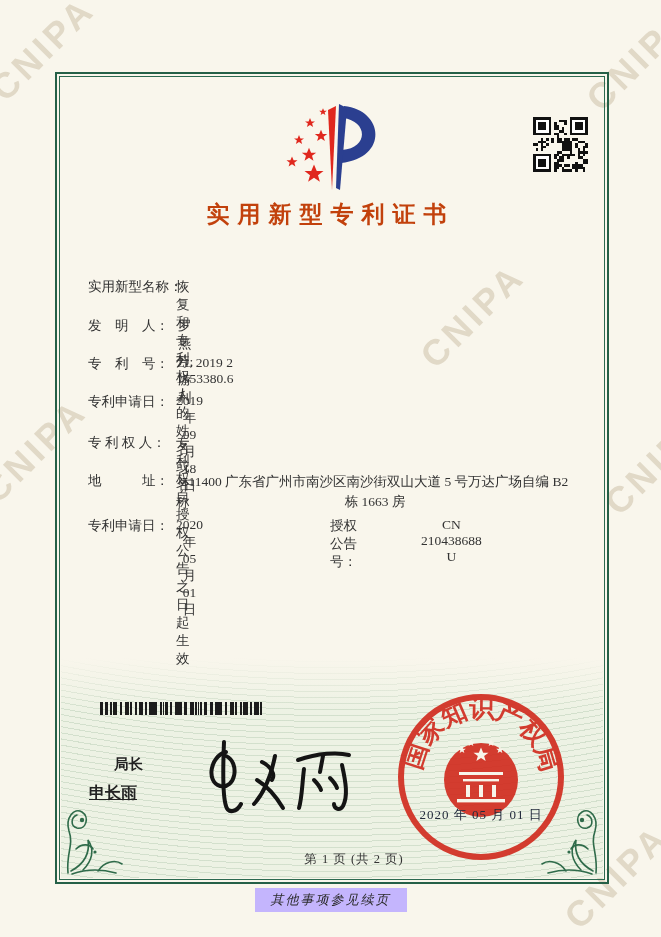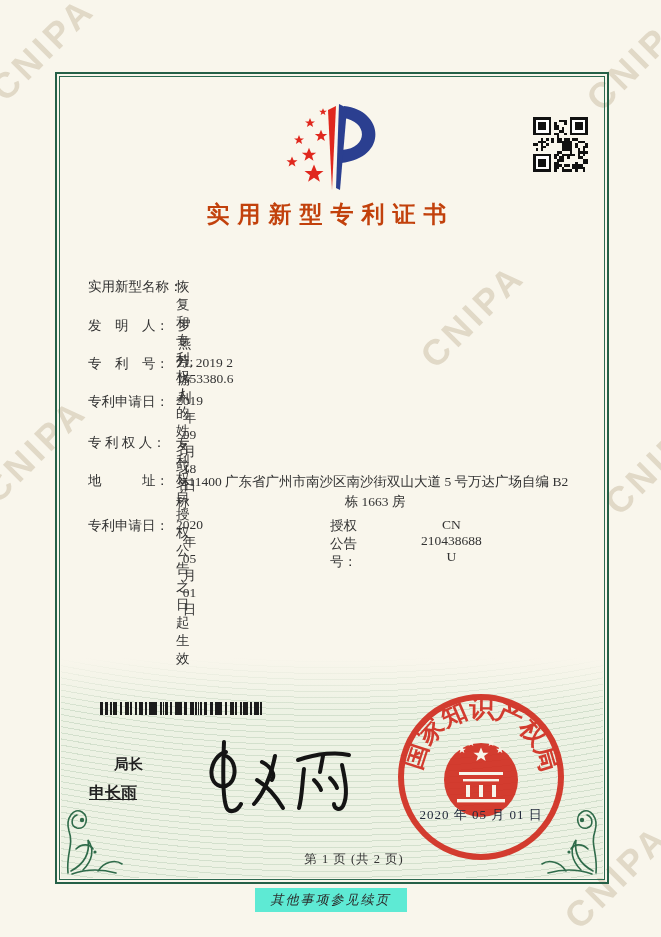--- a/index.html
+++ b/index.html
@@ -52,21 +52,21 @@
       font-weight:600;font-size:16px;color:#222;text-decoration:underline;}
   .signature{position:absolute;left:196px;top:736px;width:160px;height:80px;}
   
   .seal{position:absolute;left:396px;top:692px;width:170px;height:170px;}
   .seal-date{position:absolute;left:396px;top:806px;width:170px;text-align:center;
       font-size:13px;color:#232b3c;letter-spacing:1px;}
   
   .page-indicator{position:absolute;left:55px;top:851px;width:598px;text-align:center;
       font-size:12.5px;color:#333;letter-spacing:1px;}
   .footer-note-wrap{position:absolute;left:0;top:888px;width:661px;text-align:center;}
-  .footer-note{display:inline-block;background:#5eead4;padding:3px 16px;font-size:13px;
+  .footer-note{display:inline-block;background:#c4b5fd;padding:3px 16px;font-size:13px;
       font-style:italic;color:#2b2b2b;letter-spacing:2px;}
 </style>
 </head>
 <body>
 
 <div class="page">
 
   <div class="wm" style="left:-22px;top:28px">CNIPA</div>
   <div class="wm" style="left:574px;top:38px">CNIPA</div>
   <div class="wm" style="left:-30px;top:430px">CNIPA</div>

